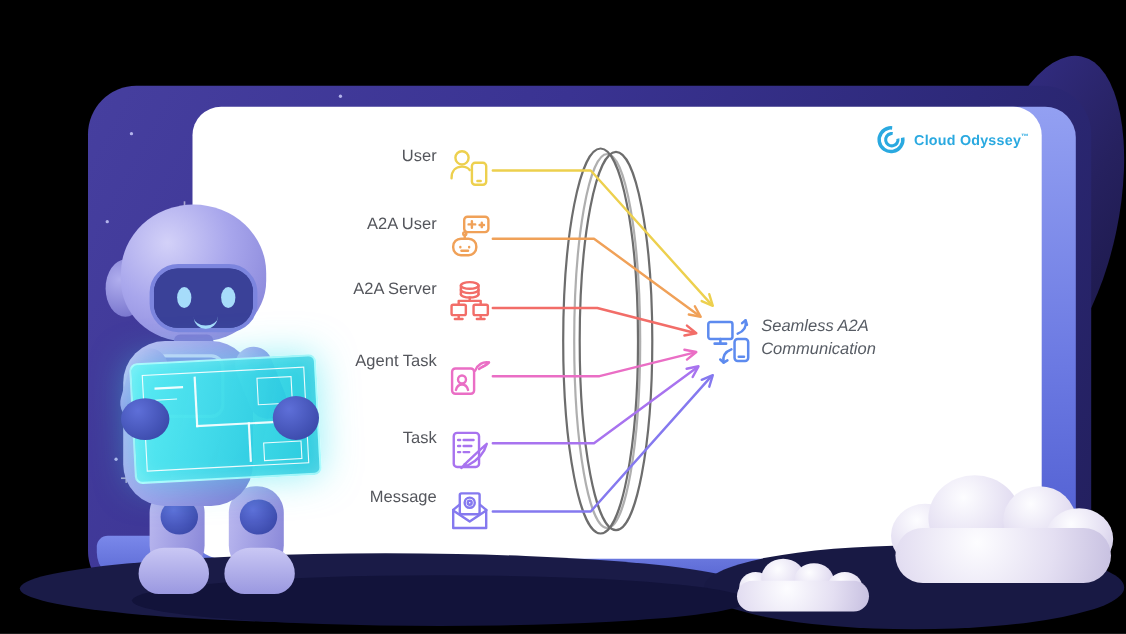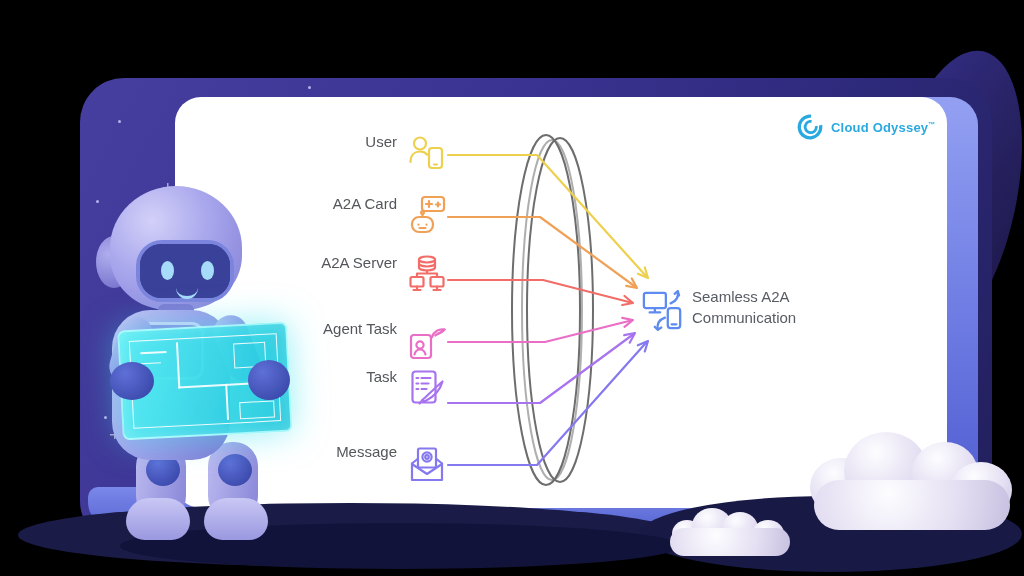--- a/index.html
+++ b/index.html
@@ -30,21 +30,21 @@
   .sh3{left:120px;top:523px;width:560px;height:46px;background:#12133A;}
 
   
   .connectors{left:0;top:0;width:1024px;height:576px;z-index:6;pointer-events:none;}
   .row{position:absolute;left:275px;width:172px;height:44px;display:flex;align-items:flex-start;
        justify-content:flex-end;gap:10px;z-index:6;}
   .row-label{font-size:15px;color:#54565C;white-space:nowrap;}
   .row-icon{width:40px;height:42px;flex:0 0 auto;}
   .result-icon{left:642px;top:287px;width:42px;height:46px;z-index:6;}
   .result-text{left:692px;top:287px;width:140px;z-index:6;font-size:15px;line-height:1.38;color:#575C64;}
-  .result-text span{display:block;}
+  .result-text span{display:block;font-style:italic;}
 
   
   .logo{left:795px;top:112px;display:flex;align-items:center;gap:6px;z-index:6;}
   .logo-text{font-size:13px;font-weight:bold;color:#2AA9E0;letter-spacing:.2px;}
   .logo-tm{font-size:7px;vertical-align:super;color:#2AA9E0;font-weight:bold;}
 
   
   .robot{left:52px;top:180px;width:255px;height:365px;z-index:8;}
   .robot .abs{position:absolute;}
   .lav{background:linear-gradient(115deg,#C7C5F4 0%,#A3A1EA 45%,#7B79D2 100%);}
@@ -154,21 +154,21 @@
       <g fill="none" stroke-width="2.2" stroke-linecap="round" stroke-linejoin="round" stroke="#EDD04E">
         <circle cx="13" cy="10.5" r="6"></circle>
         <path d="M3.5 29 C3.5 21.5 8 18.5 13 18.5 C16 18.5 18.5 19.5 20 21.5"></path>
         <rect x="22" y="15" width="13" height="20" rx="3"></rect>
         <path d="M27 31.5 h3"></path>
       </g>
     </svg>
   </div>
 
   <div class="row" style="top:195px">
-    <span class="row-label">A2A Card</span>
+    <span class="row-label">A2A User</span>
     <svg class="row-icon" viewBox="0 0 40 42">
       <g fill="none" stroke-width="2.2" stroke-linecap="round" stroke-linejoin="round" stroke="#F0A158">
         <rect x="15" y="2" width="22" height="14" rx="3"></rect>
         <path d="M22 6 v6 M19 9 h6"></path>
         <path d="M31 7.5 v4 M29 9.5 h4"></path>
         <rect x="5" y="22" width="21" height="15" rx="7"></rect>
         <path d="M15.5 22 v-3"></path>
           <circle cx="15.5" cy="17.4" r="1.4"></circle>
         <path d="M11.5 29.5 v.2 M19.5 29.5 v.2"></path>
         <path d="M12.5 33 h6"></path>
@@ -199,21 +199,21 @@
       <g fill="none" stroke-width="2.2" stroke-linecap="round" stroke-linejoin="round" stroke="#EA6EC5">
         <rect x="4" y="15" width="20" height="23" rx="3"></rect>
         <circle cx="13" cy="25" r="3.6"></circle>
         <path d="M7.5 34.5 C8.5 30.5 11 29.5 13 29.5 C15 29.5 17.5 30.5 18.5 34.5"></path>
         <path d="M25 17 C27 11.5 32 8.5 37.5 9.5 C35.5 12.5 31.5 13 28.5 15.5"></path>
         <path d="M31 13.8 C33.8 12.8 36 11.3 37.5 9.5"></path>
       </g>
     </svg>
   </div>
 
-  <div class="row" style="top:368px">
+  <div class="row" style="top:390px">
     <span class="row-label">Task</span>
     <svg class="row-icon" viewBox="0 0 40 42">
       <g fill="none" stroke-width="2.2" stroke-linecap="round" stroke-linejoin="round" stroke="#A873EF">
         <rect x="5.5" y="3.5" width="23" height="31" rx="3"></rect>
         <path d="M9.5 10 h1.8 M9.5 15.5 h1.8 M9.5 21 h1.8"></path>
         <path d="M14.5 10 h9 M14.5 15.5 h7 M14.5 21 h5"></path>
         <path d="M15.5 32 C21 27 29 19 35.5 13.5 C33.5 21 27 28.5 18.5 33 C17.4 33.3 16.2 32.9 15.5 32 Z"></path>
         <path d="M15.5 32 L12.5 35.5"></path>
       </g>
     </svg>

